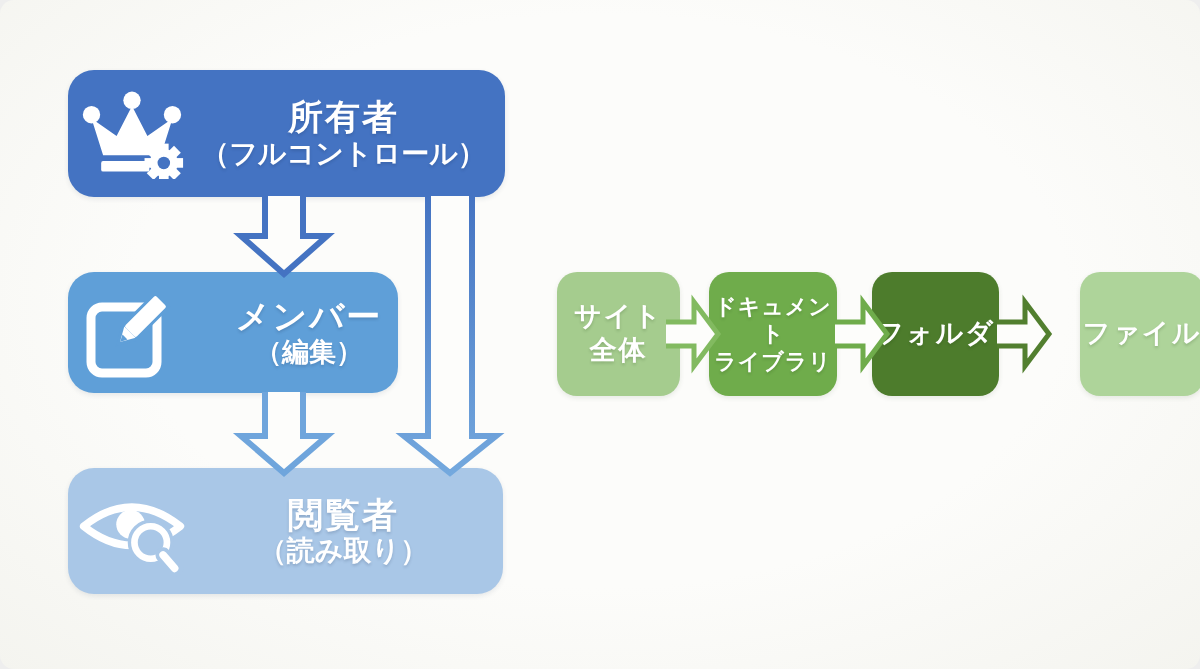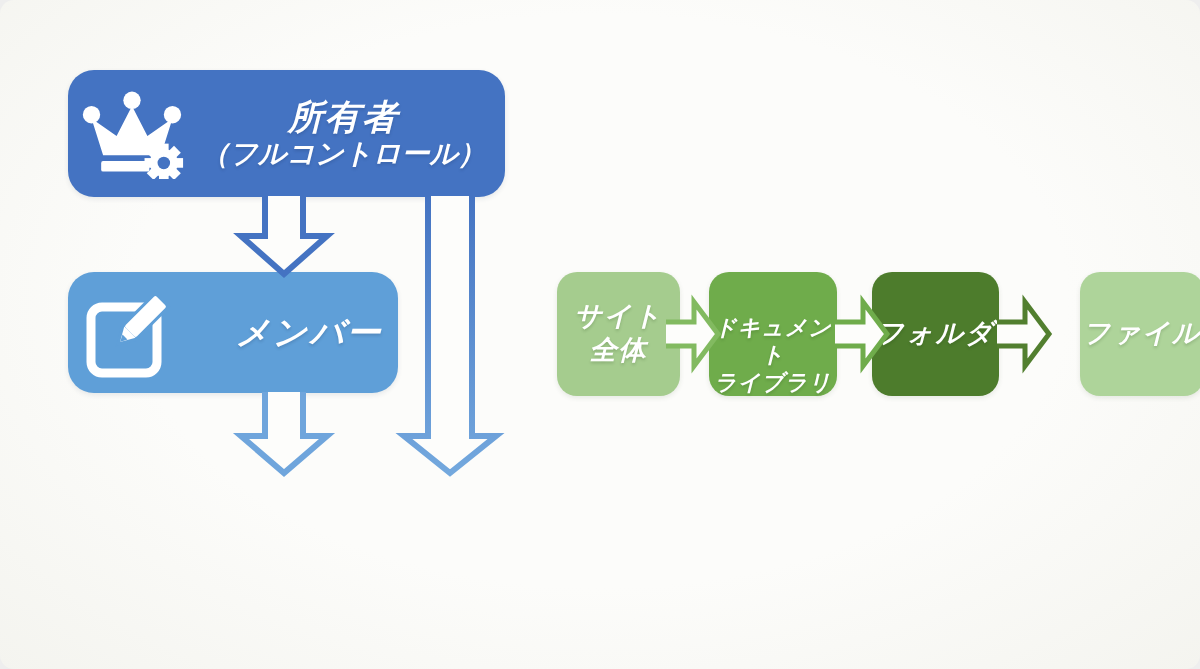--- a/index.html
+++ b/index.html
@@ -7,21 +7,20 @@
     font-family:"Liberation Sans","DejaVu Sans",sans-serif;
     background:#eee;
   }
   #stage{
     position:relative;
     width:1200px;height:669px;
     margin:0 auto;
     background:radial-gradient(ellipse at 50% 45%, #FCFCFA 55%, #F4F4EF 100%);
     overflow:hidden;
     border-radius:14px;
-    font-style:italic;
   }
   .role-box{
     position:absolute;
     display:flex;align-items:center;
     border-radius:26px;
     box-shadow:0 2px 5px rgba(40,60,90,0.10);
     color:#fff;
   }
   .role-icon{flex:0 0 auto;display:flex;align-items:center;justify-content:center;}
   .role-text{
@@ -92,23 +91,42 @@
           <rect x="-11" y="-37" width="22" height="50" fill="#5F9FD8"></rect>
           <polygon points="-11,12 11,12 0,30" fill="#5F9FD8"></polygon>
           <rect x="-8" y="-34" width="16" height="44" rx="2" fill="#fff"></rect>
           <polygon points="-8,10 8,10 0,24" fill="#fff"></polygon>
           <polygon points="-3.5,17 3.5,17 0,24" fill="#5F9FD8"></polygon>
         </g>
       </svg>
     </div>
     <div class="role-text">
       <div class="role-title">メンバー</div>
+      <div class="role-sub">（編集）</div>
     </div>
   </div>
 
+  <div class="role-box" id="box-viewer" style="left: 68px; top: 468px; width: 435px; height: 126px; background-color: rgb(169, 199, 231);">
+    <div class="role-icon" style="width:130px;">
+      <svg width="110" height="95" viewBox="0 0 115 95">
+        <path d="M6,42 Q56,2 107,42 Q56,82 6,42 Z" fill="none" stroke="#fff" stroke-width="8" stroke-linejoin="round"></path>
+        <circle cx="55" cy="40" r="15" fill="#fff"></circle>
+        <g transform="translate(76,59)">
+          <circle r="17" fill="none" stroke-width="14" stroke="#A9C7E7"></circle>
+          <circle r="17" stroke="#fff" stroke-width="7" fill="#A9C7E7"></circle>
+          <line x1="13" y1="13" x2="26" y2="28" stroke-width="16" stroke-linecap="round" stroke="#A9C7E7"></line>
+          <line x1="13" y1="13" x2="25" y2="27" stroke="#fff" stroke-width="8" stroke-linecap="round"></line>
+        </g>
+      </svg>
+    </div>
+    <div class="role-text">
+      <div class="role-title">閲覧者</div>
+      <div class="role-sub">（読み取り）</div>
+    </div>
+  </div>
 
   <svg class="arrow" style="left:236px;top:196px;" width="96" height="80" viewBox="0 0 96 80">
     <path d="M29,0 L29,40 L5,40 L48,78 L91,40 L67,40 L67,0" stroke-width="6" stroke-linejoin="miter" fill="#FDFDFB" stroke="#4473C2"></path>
   </svg>
 
   <svg class="arrow" style="left:236px;top:392px;" width="96" height="84" viewBox="0 0 96 84">
     <path d="M29,0 L29,44 L5,44 L48,81 L91,44 L67,44 L67,0" stroke-width="6" stroke-linejoin="miter" fill="#FDFDFB" stroke="#6FA5DC"></path>
   </svg>
 
   <svg class="arrow" style="left:403px;top:196px;" width="96" height="280" viewBox="0 0 96 280">
@@ -119,21 +137,21 @@
       </linearGradient>
     </defs>
     <path d="M25,0 L25,240 L1,240 L47,277 L93,240 L69,240 L69,0" stroke="url(#grad-long)" stroke-width="6" stroke-linejoin="miter" fill="#FDFDFB"></path>
   </svg>
 
   <div class="scope-box" style="left: 545px; width: 123px; background-color: rgb(165, 204, 142); margin-left: 12px;">
     <div class="scope-label big">サイト
 全体</div>
   </div>
 
-  <div class="scope-box" style="left: 709px; width: 128px; background-color: rgb(111, 172, 75); align-items: flex-end;">
+  <div class="scope-box" style="left: 709px; width: 128px; background-color: rgb(111, 172, 75);">
     <div class="scope-label small">ドキュメント
 ライブラリ</div>
   </div>
 
   <div class="scope-box" style="left: 872px; width: 127px; background-color: rgb(77, 124, 44); align-items: center;">
     <div class="scope-label big">フォルダ</div>
   </div>
 
   <div class="scope-box" style="left: 1040px; width: 124px; background-color: rgb(174, 212, 154); margin-left: 40px;">
     <div class="scope-label big">ファイル</div>

